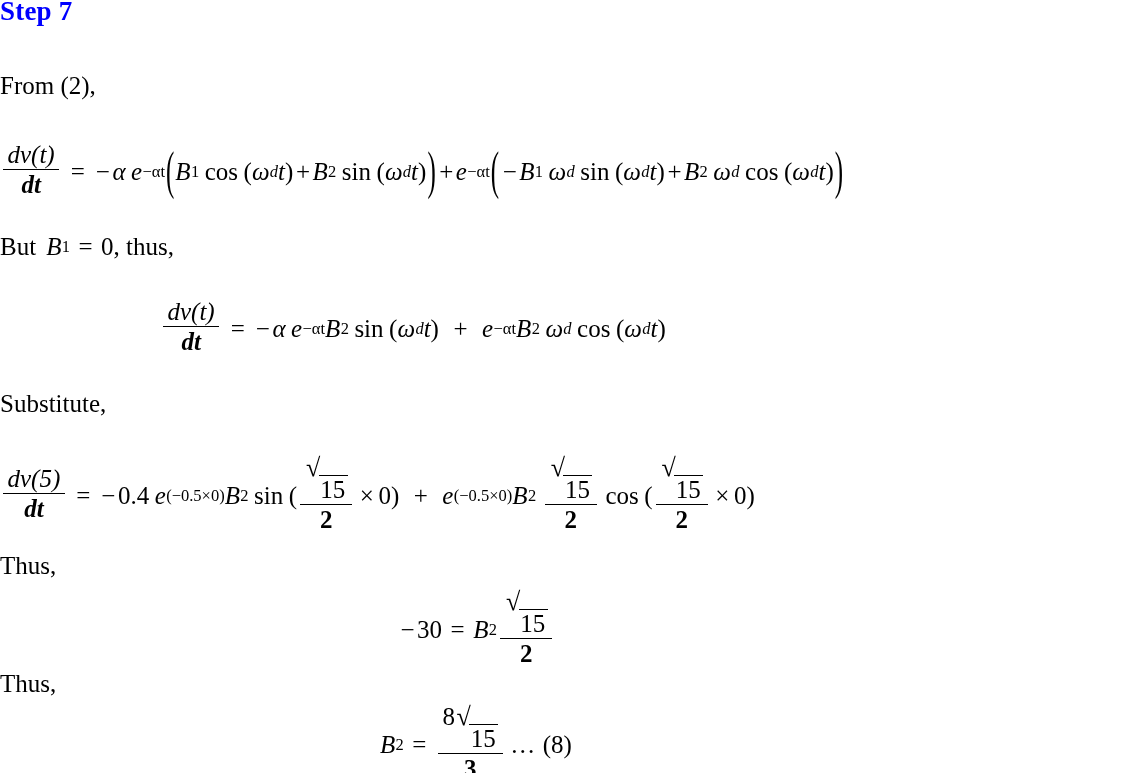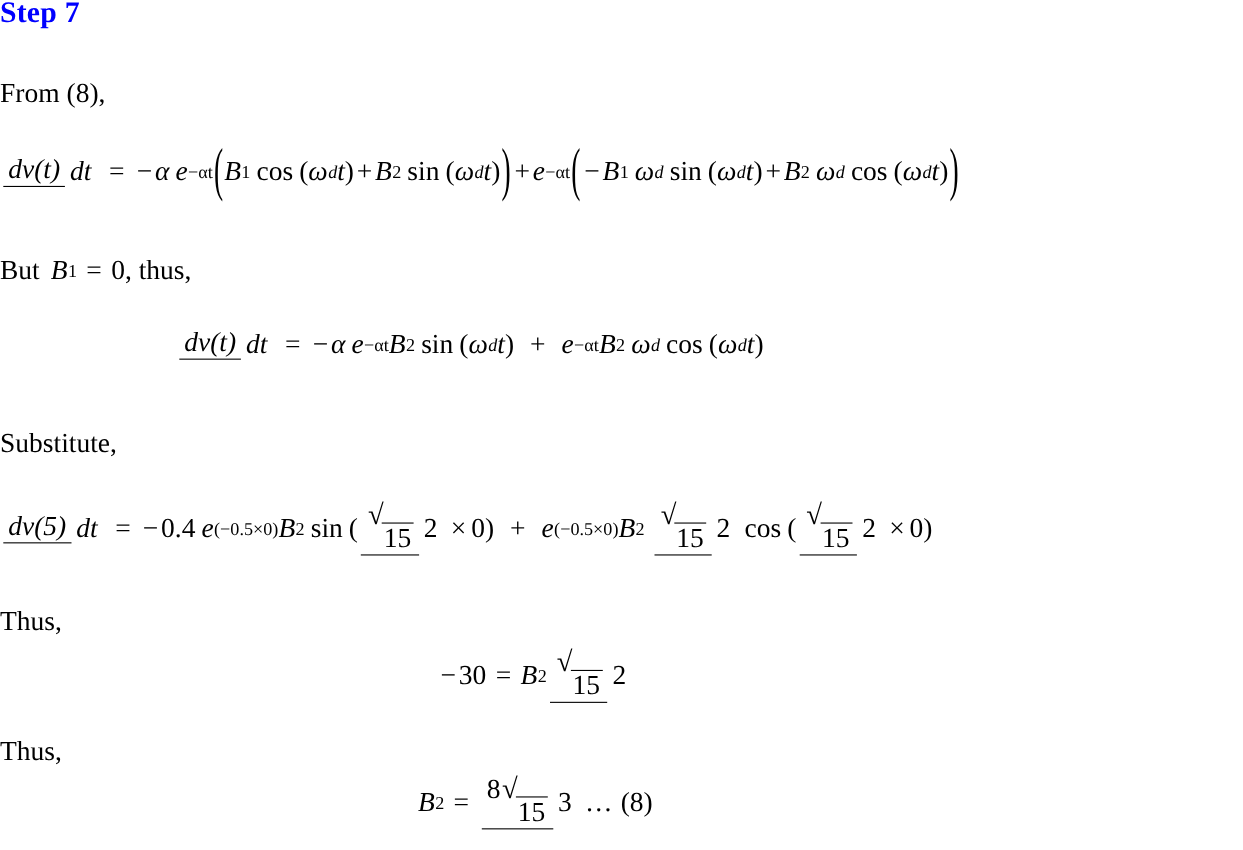--- a/index.html
+++ b/index.html
@@ -76,35 +76,37 @@
   sup, .msup {
     font-size: 0.66em;
     vertical-align: 0.62em;
     padding-left: 0.02em;
   }
   .msup.upright { font-style: normal; }
 
   
   .frac {
     display: inline-flex;
+    flex-direction: column;
     align-items: center;
     vertical-align: middle;
     margin: 0 0.12em;
     line-height: 1.06;
     position: relative;
     top: -0.06em;
   }
   .frac > .fnum {
     padding: 0 0.18em 1px 0.18em;
     border-bottom: 1.6px solid #000;
     display: block;
   }
   .frac > .fden {
     padding: 2px 0.18em 0 0.18em;
     display: block;
+    font-weight: bold;
   }
 
   
   .sqrt {
     display: inline-flex;
     align-items: stretch;
     font-style: normal;
     position: relative;
     padding-left: 0.06em;
   }
@@ -140,21 +142,21 @@
 
   .dots { font-style: normal; letter-spacing: 0.12em; padding: 0 0.18em; }
 </style>
 </head>
 <body>
 
 <div class="page">
 
   <div class="step-heading">Step 7</div>
 
-  <div class="prose" style="left:0px; top:72px;">From (8),</div>
+  <div class="prose" style="left:0px; top:72px;">From (2),</div>
 
   <div class="math" style="left:0px; top:143px;">
     <span class="frac">
       <span class="fnum mi">dv(t)</span>
       <span class="fden mi">dt</span>
     </span>
     <span class="mo wide">=</span>
     <span class="mo tight">−</span>
     <span class="mi">α</span>
     <span class="gap-sm"></span>

